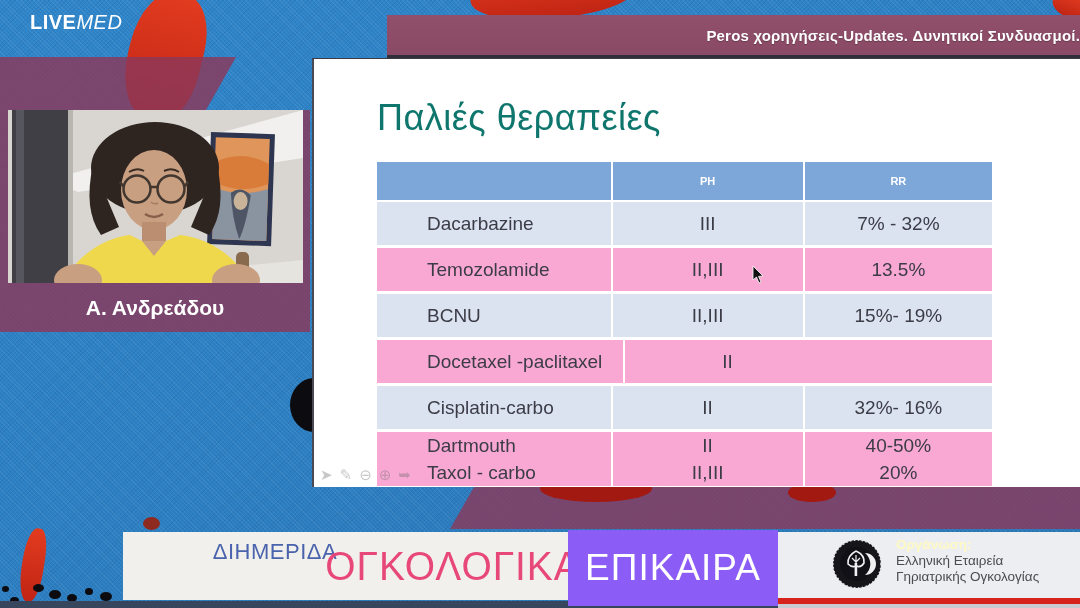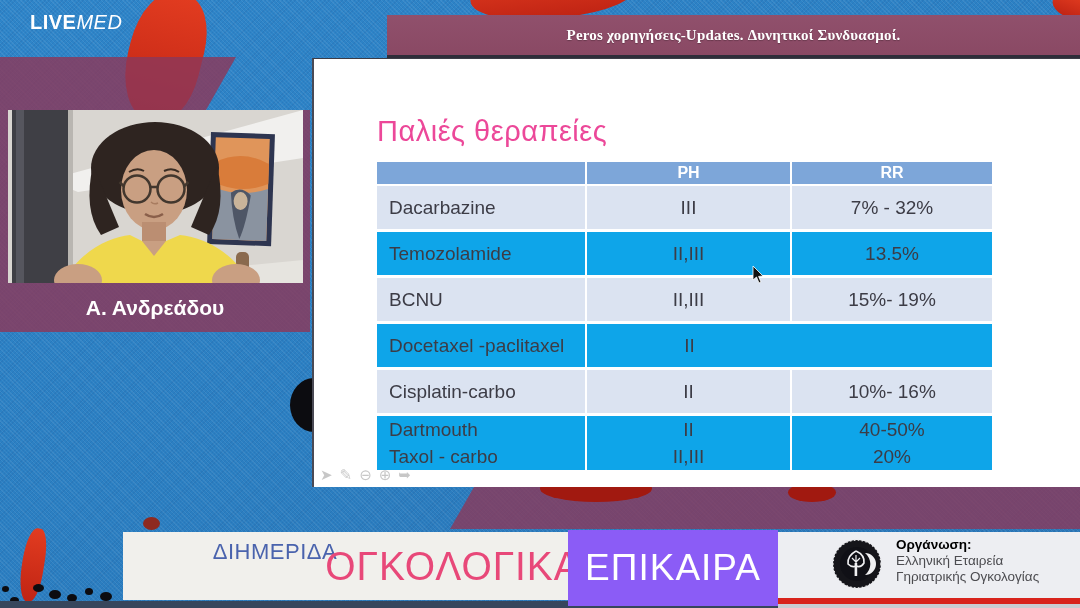--- a/index.html
+++ b/index.html
@@ -15,47 +15,47 @@
 
   .paint{position:absolute;}
   .streak{background:linear-gradient(180deg,#e23c20,#c02414);border-radius:45% 40% 42% 48%;}
   .blob{border-radius:50%;}
 
   
   .logo{position:absolute;left:30px;top:11px;color:#fff;font-size:20px;letter-spacing:.5px;}
   .logo b{font-weight:700;} .logo span{font-weight:400;font-style:italic;}
   .top-banner{position:absolute;left:387px;top:15px;width:693px;height:40px;
     background:linear-gradient(180deg,#90506c,#8a4964);
-    border-bottom:3px solid #2f2e3a;display:flex;align-items:center;justify-content:center;font-family:Liberation Serif, serif;}
+    border-bottom:3px solid #2f2e3a;display:flex;align-items:center;justify-content:flex-end;}
   .top-banner .txt{color:#fff;font-weight:700;font-size:15px;letter-spacing:.2px;text-shadow:0 1px 1px rgba(0,0,0,.25);}
 
   
   .speaker-card{position:absolute;left:0;top:57px;width:310px;height:275px;
     background:rgba(139,56,90,.82);
     -webkit-clip-path:polygon(0 0,236px 0,206px 53px,310px 53px,310px 275px,0 275px);
     clip-path:polygon(0 0,236px 0,206px 53px,310px 53px,310px 275px,0 275px);padding-left:48px;}
   .video-feed{position:absolute;left:8px;top:53px;width:295px;height:173px;overflow:hidden;background:#d8d5d0;}
   .speaker-name{position:absolute;left:0;top:226px;width:310px;height:49px;
     display:flex;align-items:center;justify-content:center;color:#fff;font-weight:700;font-size:21px;}
 
   
   .slide{position:absolute;left:312px;top:58px;width:768px;height:429px;background:#fff;
     border-left:2px solid #4a4a55;border-top:1px solid #3c3c46;box-sizing:border-box;}
-  .slide-title{position:absolute;left:63px;top:38px;font-size:29px;color:#ec4899;letter-spacing:.5px;margin-top:18px;}
+  .slide-title{position:absolute;left:63px;top:38px;font-size:36px;color:#0f766e;letter-spacing:.5px;}
   .tbl{position:absolute;left:63px;top:103px;width:615px;}
   .tbl-row{display:flex;box-sizing:border-box;}
-  .tbl-head{height:24px;background:#7da6d9;border-bottom:2px solid #fff;color:#fff;font-weight:700;font-size:16px;}
+  .tbl-head{height:40px;background:#7da6d9;border-bottom:2px solid #fff;color:#fff;font-weight:700;font-size:11px;}
   .cell{box-sizing:border-box;display:flex;align-items:center;border-right:2px solid #fff;}
   .cell:last-child{border-right:none;}
-  .c-name{width:210px;padding-left:12px;}
+  .c-name{width:210px;padding-left:12px;margin-left:38px;}
   .c-ph{width:205px;justify-content:center;}
   .c-rr{width:200px;justify-content:center;}
   .data-row{height:46px;border-bottom:3px solid #fff;font-size:19px;color:#3c3c46;}
   .data-row.shade-dark{background:#dbe3f1;}
-  .data-row.shade-light{background:#0ea5e9;}
+  .data-row.shade-light{background:#f9a8d4;}
   .data-row.sub{height:27px;border-bottom:none;}
 
   
   .ppt-tools{position:absolute;left:6px;top:408px;display:flex;gap:7px;opacity:.38;}
   .ppt-tools .tool{color:#6e6e6e;font-size:15px;line-height:15px;}
 
   
   .cursor{position:absolute;left:752px;top:266px;width:12px;height:18px;}
 
   
@@ -64,21 +64,21 @@
     color:#4a63ad;font-size:22px;line-height:27px;font-weight:400;letter-spacing:.5px;}
   .bb-pink{position:absolute;left:215px;top:0;width:230px;height:68px;display:flex;align-items:center;justify-content:center;
     color:#e84879;font-size:41px;letter-spacing:1px;transform:scaleX(.95);}
   .bb-blue{position:absolute;left:568px;top:530px;width:210px;height:76px;background:#8b5cf6;
     display:flex;align-items:center;justify-content:center;color:#fff;font-size:37px;letter-spacing:1px;}
   .bb-right{position:absolute;left:778px;top:532px;width:302px;height:66px;background:#edeef2;}
   .bb-redline{position:absolute;left:778px;top:598px;width:302px;height:6px;background:#d8231c;}
   .bb-right-under{position:absolute;left:778px;top:604px;width:302px;height:4px;background:#c9cdd3;}
   .org-logo{position:absolute;left:832px;top:539px;width:50px;height:50px;}
   .org-text{position:absolute;left:896px;top:537px;font-size:13.5px;line-height:16px;color:#4c4c50;}
-  .org-text .lbl{color:#000000;font-weight:700;}
+  .org-text .lbl{color:#fef9c3;font-weight:700;}
   .bottom-dark{position:absolute;left:0;top:601px;width:778px;height:7px;background:#37465c;}
 </style>
 </head>
 <body>
 
 <div id="stage">
 
   <div class="canvas-texture"></div>
 
   <div class="paint streak" style="left:128px;top:-8px;width:74px;height:130px;transform:rotate(14deg);"></div>
@@ -182,21 +182,21 @@
       <div class="cell c-ph">II,III</div>
       <div class="cell c-rr">15%- 19%</div>
     </div>
           <div class="tbl-row data-row shade-light">
       <div class="cell c-name">Docetaxel -paclitaxel</div>
       <div class="cell c-ph">II</div>
     </div>
           <div class="tbl-row data-row shade-dark">
       <div class="cell c-name">Cisplatin-carbo</div>
       <div class="cell c-ph">II</div>
-      <div class="cell c-rr">10%- 16%</div>
+      <div class="cell c-rr">32%- 16%</div>
     </div>
           <div class="tbl-row data-row shade-light sub">
       <div class="cell c-name">Dartmouth</div>
       <div class="cell c-ph">II</div>
       <div class="cell c-rr">40-50%</div>
     </div>
           <div class="tbl-row data-row shade-light sub">
       <div class="cell c-name">Taxol - carbo</div>
       <div class="cell c-ph">II,III</div>
       <div class="cell c-rr">20%</div>

